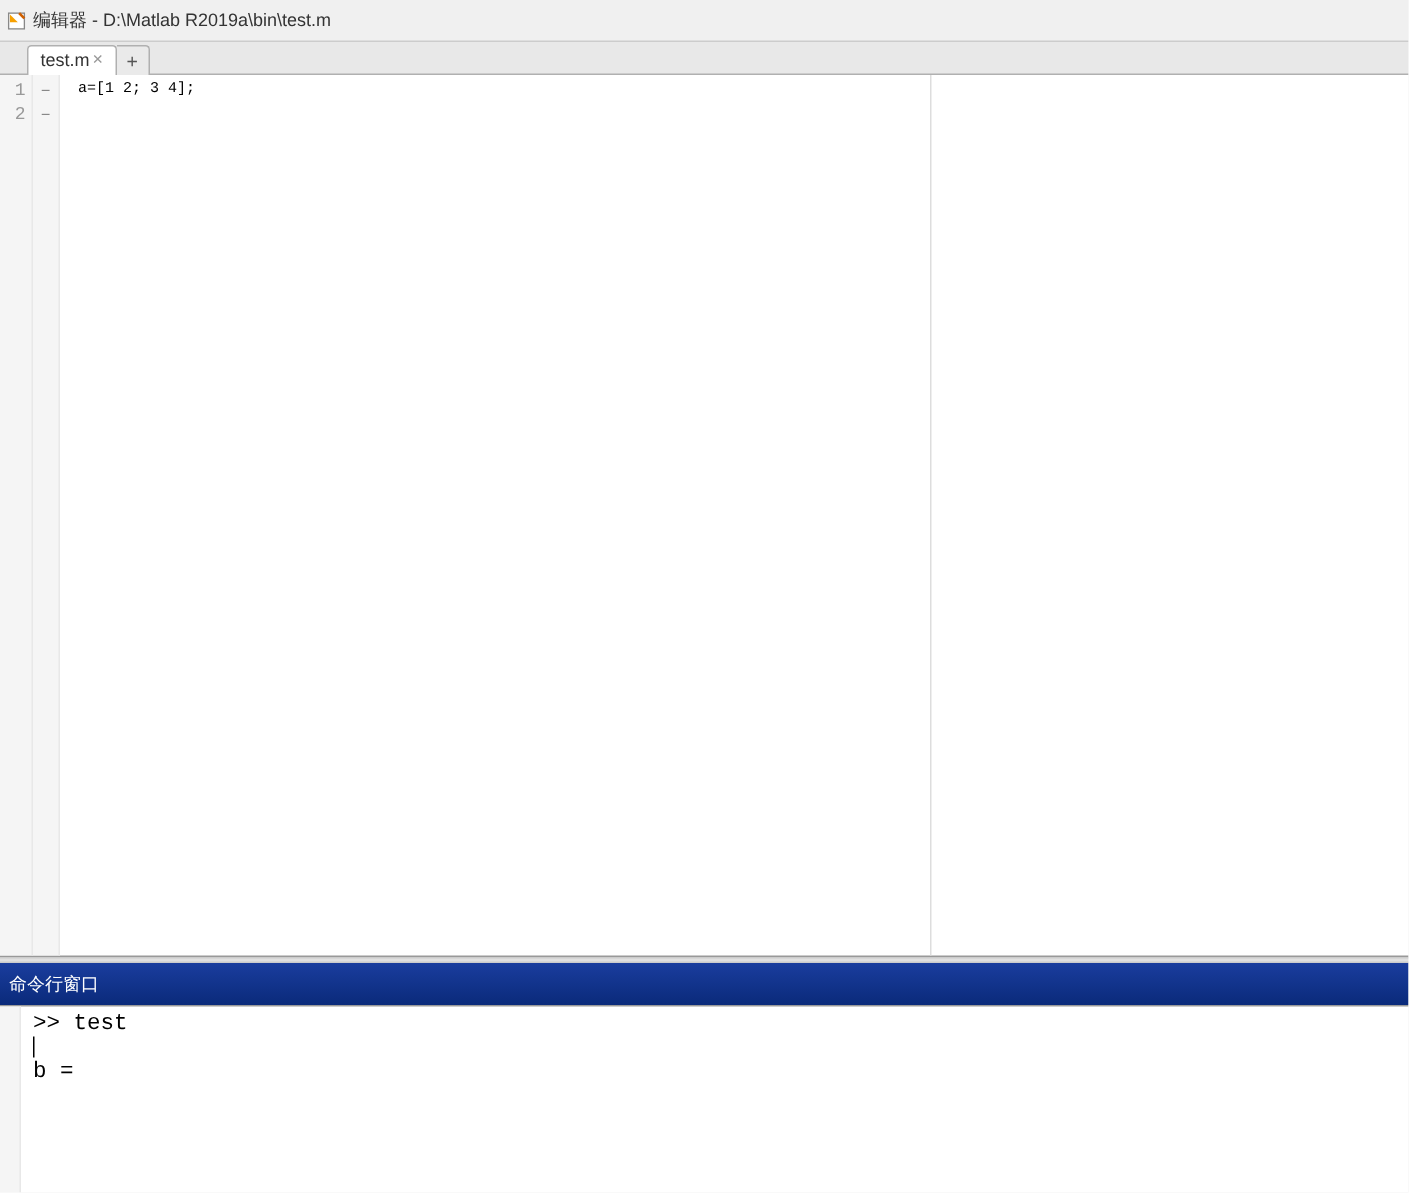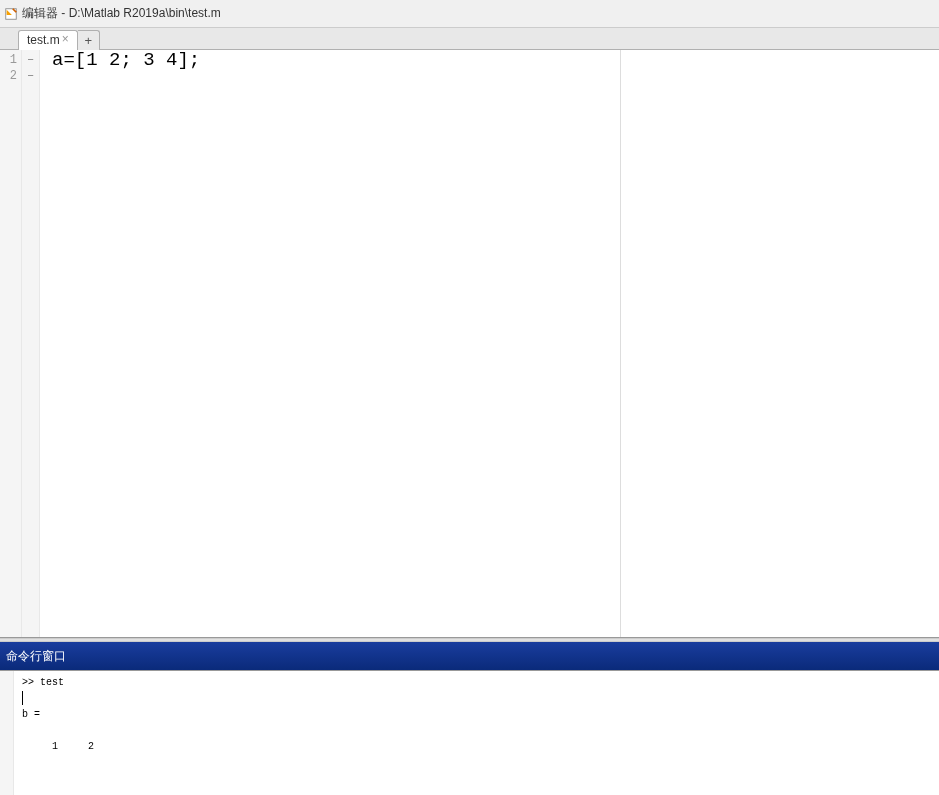--- a/index.html
+++ b/index.html
@@ -115,21 +115,21 @@
     }
     .code-container {
       flex: 1;
       display: flex;
       position: relative;
     }
     .code-body {
       flex: 1;
       padding: 2px 0 0 12px;
       font-family: "Courier New", monospace;
-      font-size: 19px;
+      font-size: 10px;
       color: #000;
       position: relative;
     }
     .code-line {
       height: 16px;
       line-height: 16px;
       white-space: pre;
     }
     .highlight-eq {
       background: #ffe8a8;
@@ -165,21 +165,21 @@
     }
     .cmd-gutter {
       width: 14px;
       background: #f5f5f5;
       border-right: 1px solid #e8e8e8;
     }
     .cmd-body {
       flex: 1;
       padding: 4px 8px;
       font-family: "Courier New", monospace;
-      font-size: 10px;
+      font-size: 15px;
       color: #000;
     }
     .cmd-line {
       height: 16px;
       line-height: 16px;
       white-space: pre;
     }
     .cursor {
       display: inline-block;
       width: 1px;
@@ -233,15 +233,14 @@
   <span>命令行窗口</span>
 </div>
 
 <div class="cmd-window">
   <div class="cmd-gutter"></div>
   <div class="cmd-body">
     <div class="cmd-line"><span>&gt;&gt; </span><span>test</span></div>
     <div class="cmd-line"><span class="cursor"></span></div>
     <div class="cmd-line">b =</div>
     <div class="cmd-line"></div>
-    <div class="cmd-line">     1     2</div>
   </div>
 </div>
 
 </body></html>

